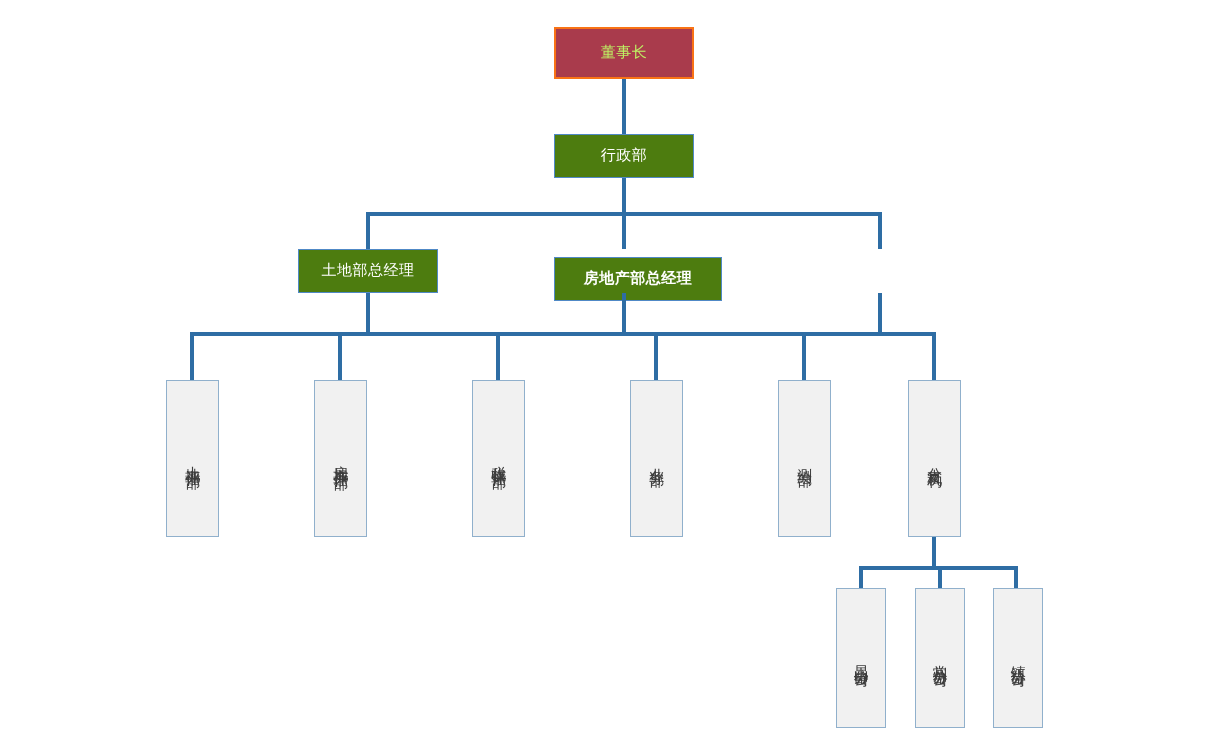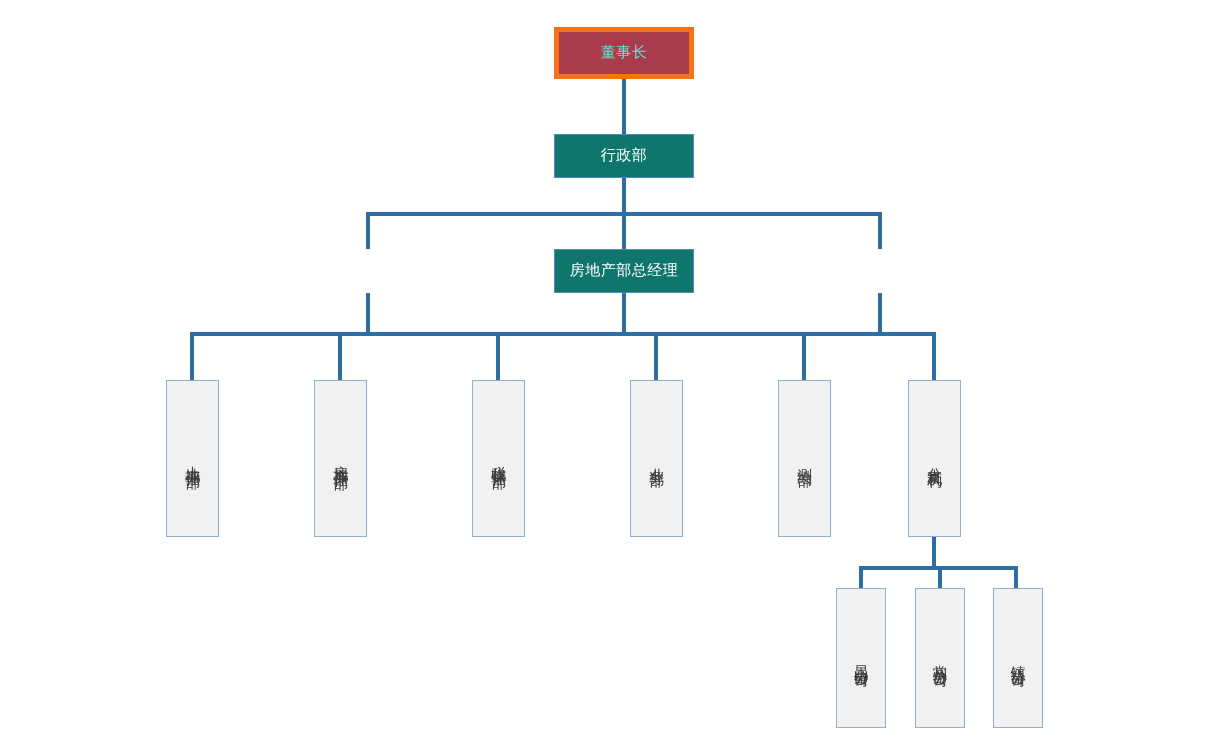--- a/index.html
+++ b/index.html
@@ -32,25 +32,25 @@
     position: absolute;
     box-sizing: border-box;
     display: flex;
     align-items: center;
     justify-content: center;
     text-align: center;
   }
 
   .node-red {
     background: #A93B4C;
-    border: 5px solid #f97316;
-    color: #5eead4;
+    border: 2px solid #f97316;
+    color: #bef264;
   }
   .node-blue {
-    background: #0f766e;
+    background: #4d7c0f;
     border: 1px solid #5089C6;
     color: #ffffff;
   }
   .node-gray {
     background: #F1F1F1;
     border: 1px solid #90B0CC;
     color: #3C3C3C;
   }
 
   .node-label {
@@ -89,21 +89,24 @@
   </div>
 
   <div class="conn conn-v" style="left:622px; top:178px; width:4px; height:38px;"></div>
 
   <div class="conn conn-h" style="left:366px; top:212px; width:516px; height:4px;"></div>
 
   <div class="conn conn-v" style="left:366px; top:212px; width:4px; height:37px;"></div>
   <div class="conn conn-v" style="left:622px; top:212px; width:4px; height:37px;"></div>
   <div class="conn conn-v" style="left:878px; top:212px; width:4px; height:37px;"></div>
 
-  <div class="node node-blue" style="left:554px; top:249px; width:140px; height:44px;">
+  <div class="node node-blue" style="left:298px; top:249px; width:140px; height:44px;">
+    <span class="node-label label-h">土地部总经理</span>
+  </div>
+  <div class="node node-blue" style="left:554px; top:257px; width:168px; height:44px;font-weight:bold;">
     <span class="node-label label-h">房地产部总经理</span>
   </div>
 
   <div class="conn conn-v" style="left:366px; top:293px; width:4px; height:43px;"></div>
   <div class="conn conn-v" style="left:622px; top:293px; width:4px; height:43px;"></div>
   <div class="conn conn-v" style="left:878px; top:293px; width:4px; height:43px;"></div>
 
   <div class="conn conn-h" style="left:190px; top:332px; width:746px; height:4px;"></div>
 
   <div class="conn conn-v" style="left:190px; top:332px; width:4px; height:49px;"></div>

